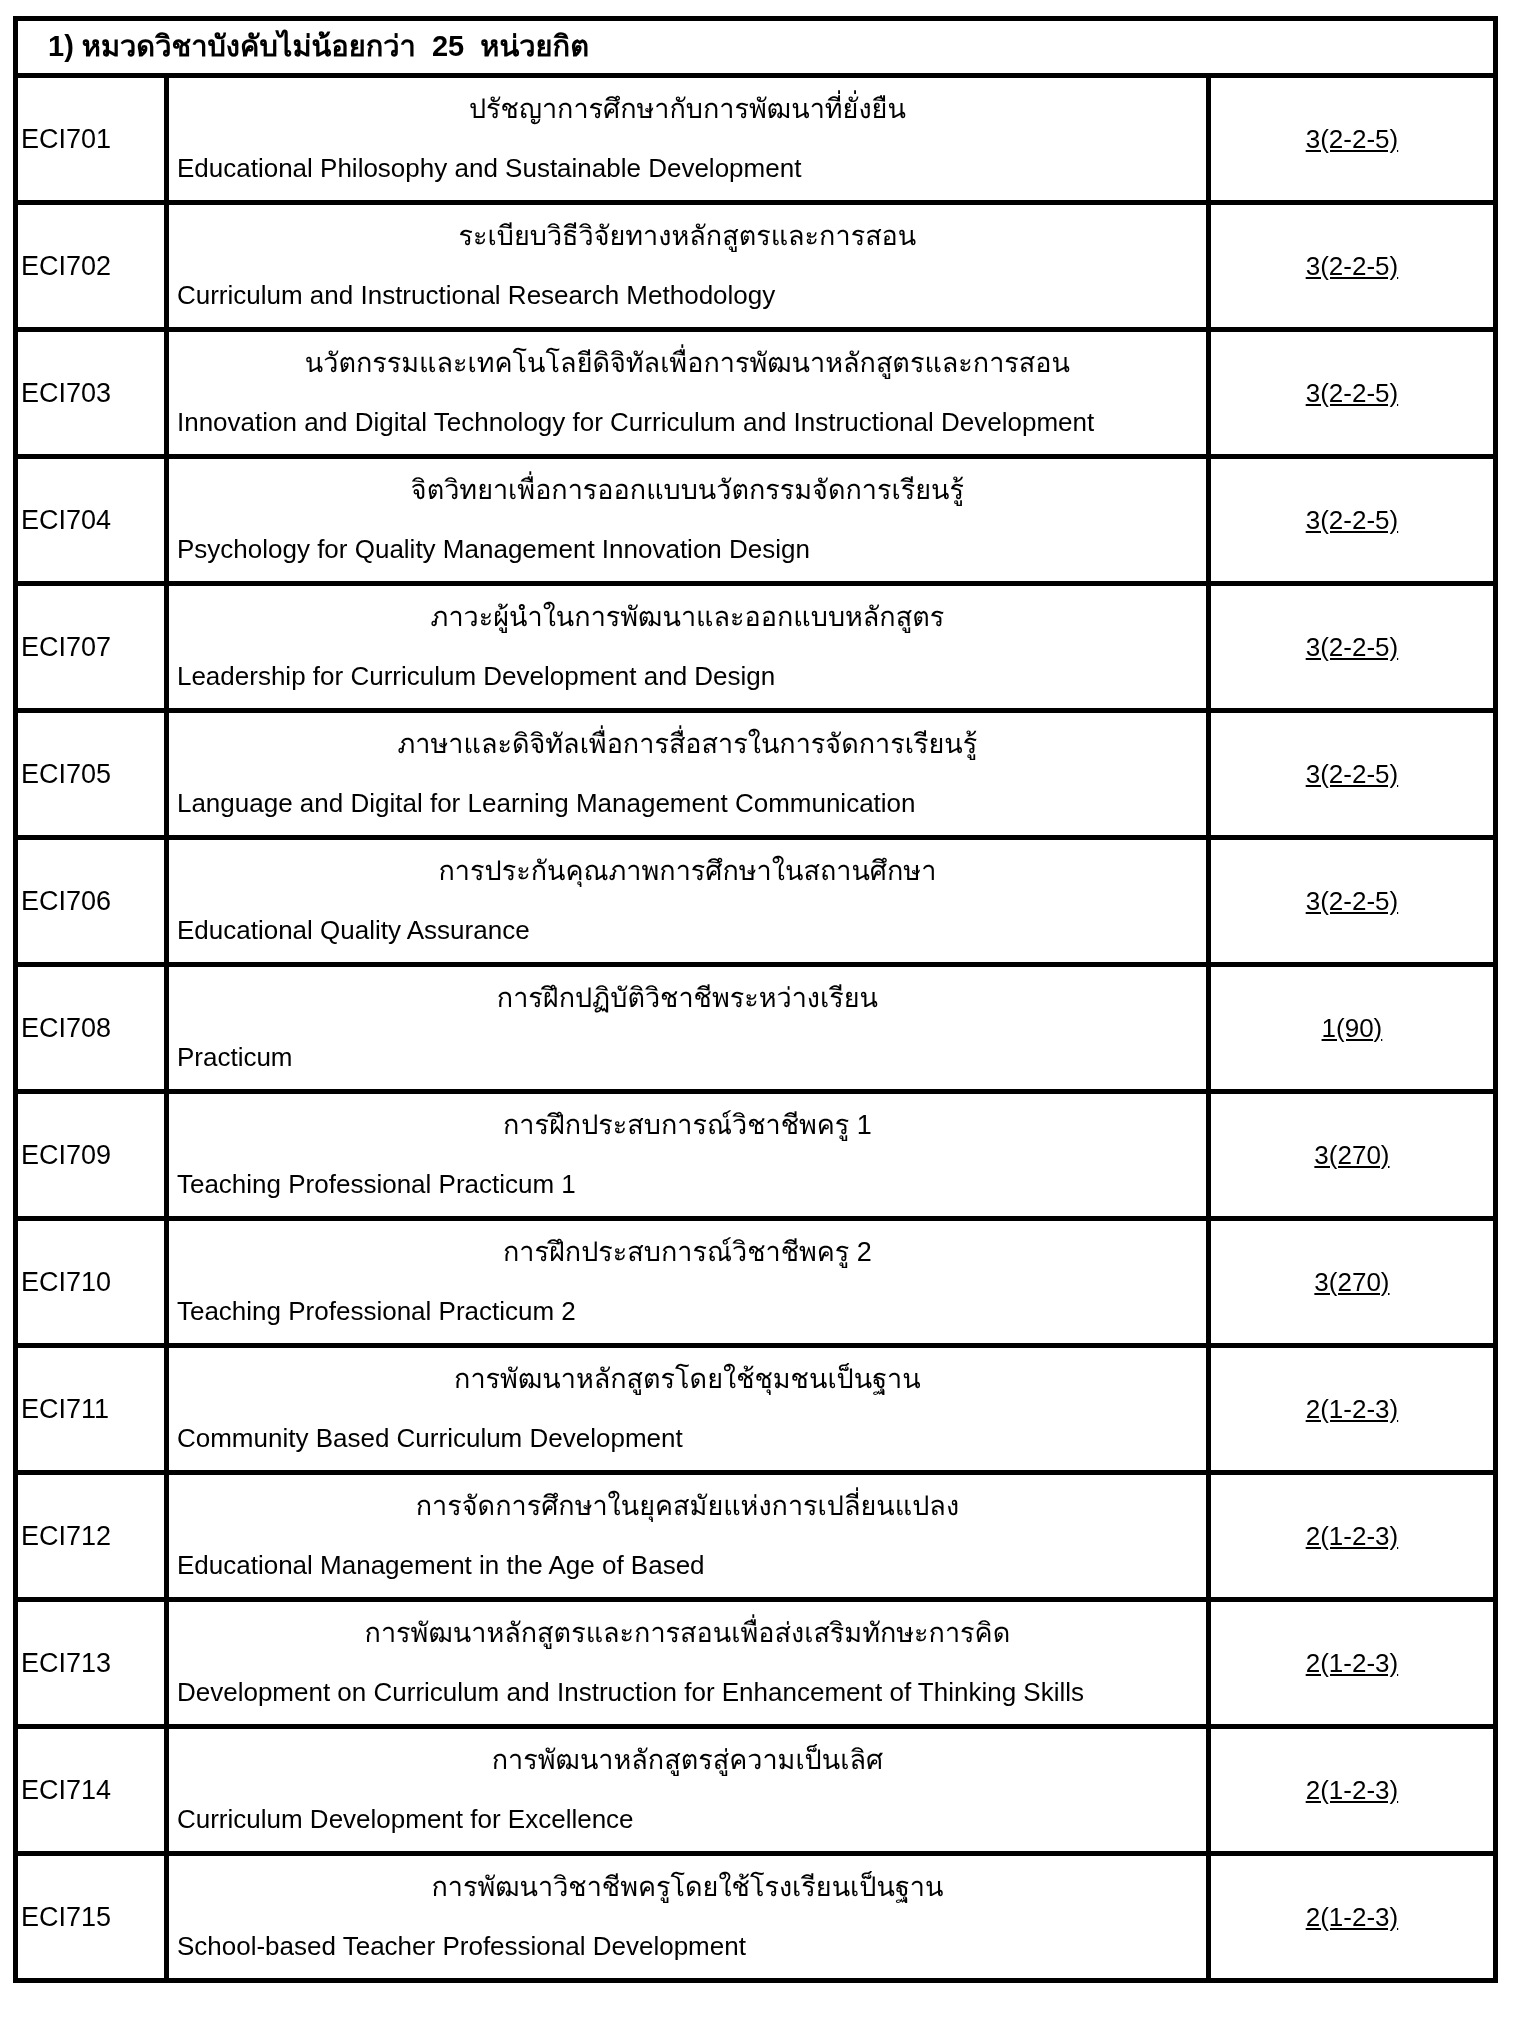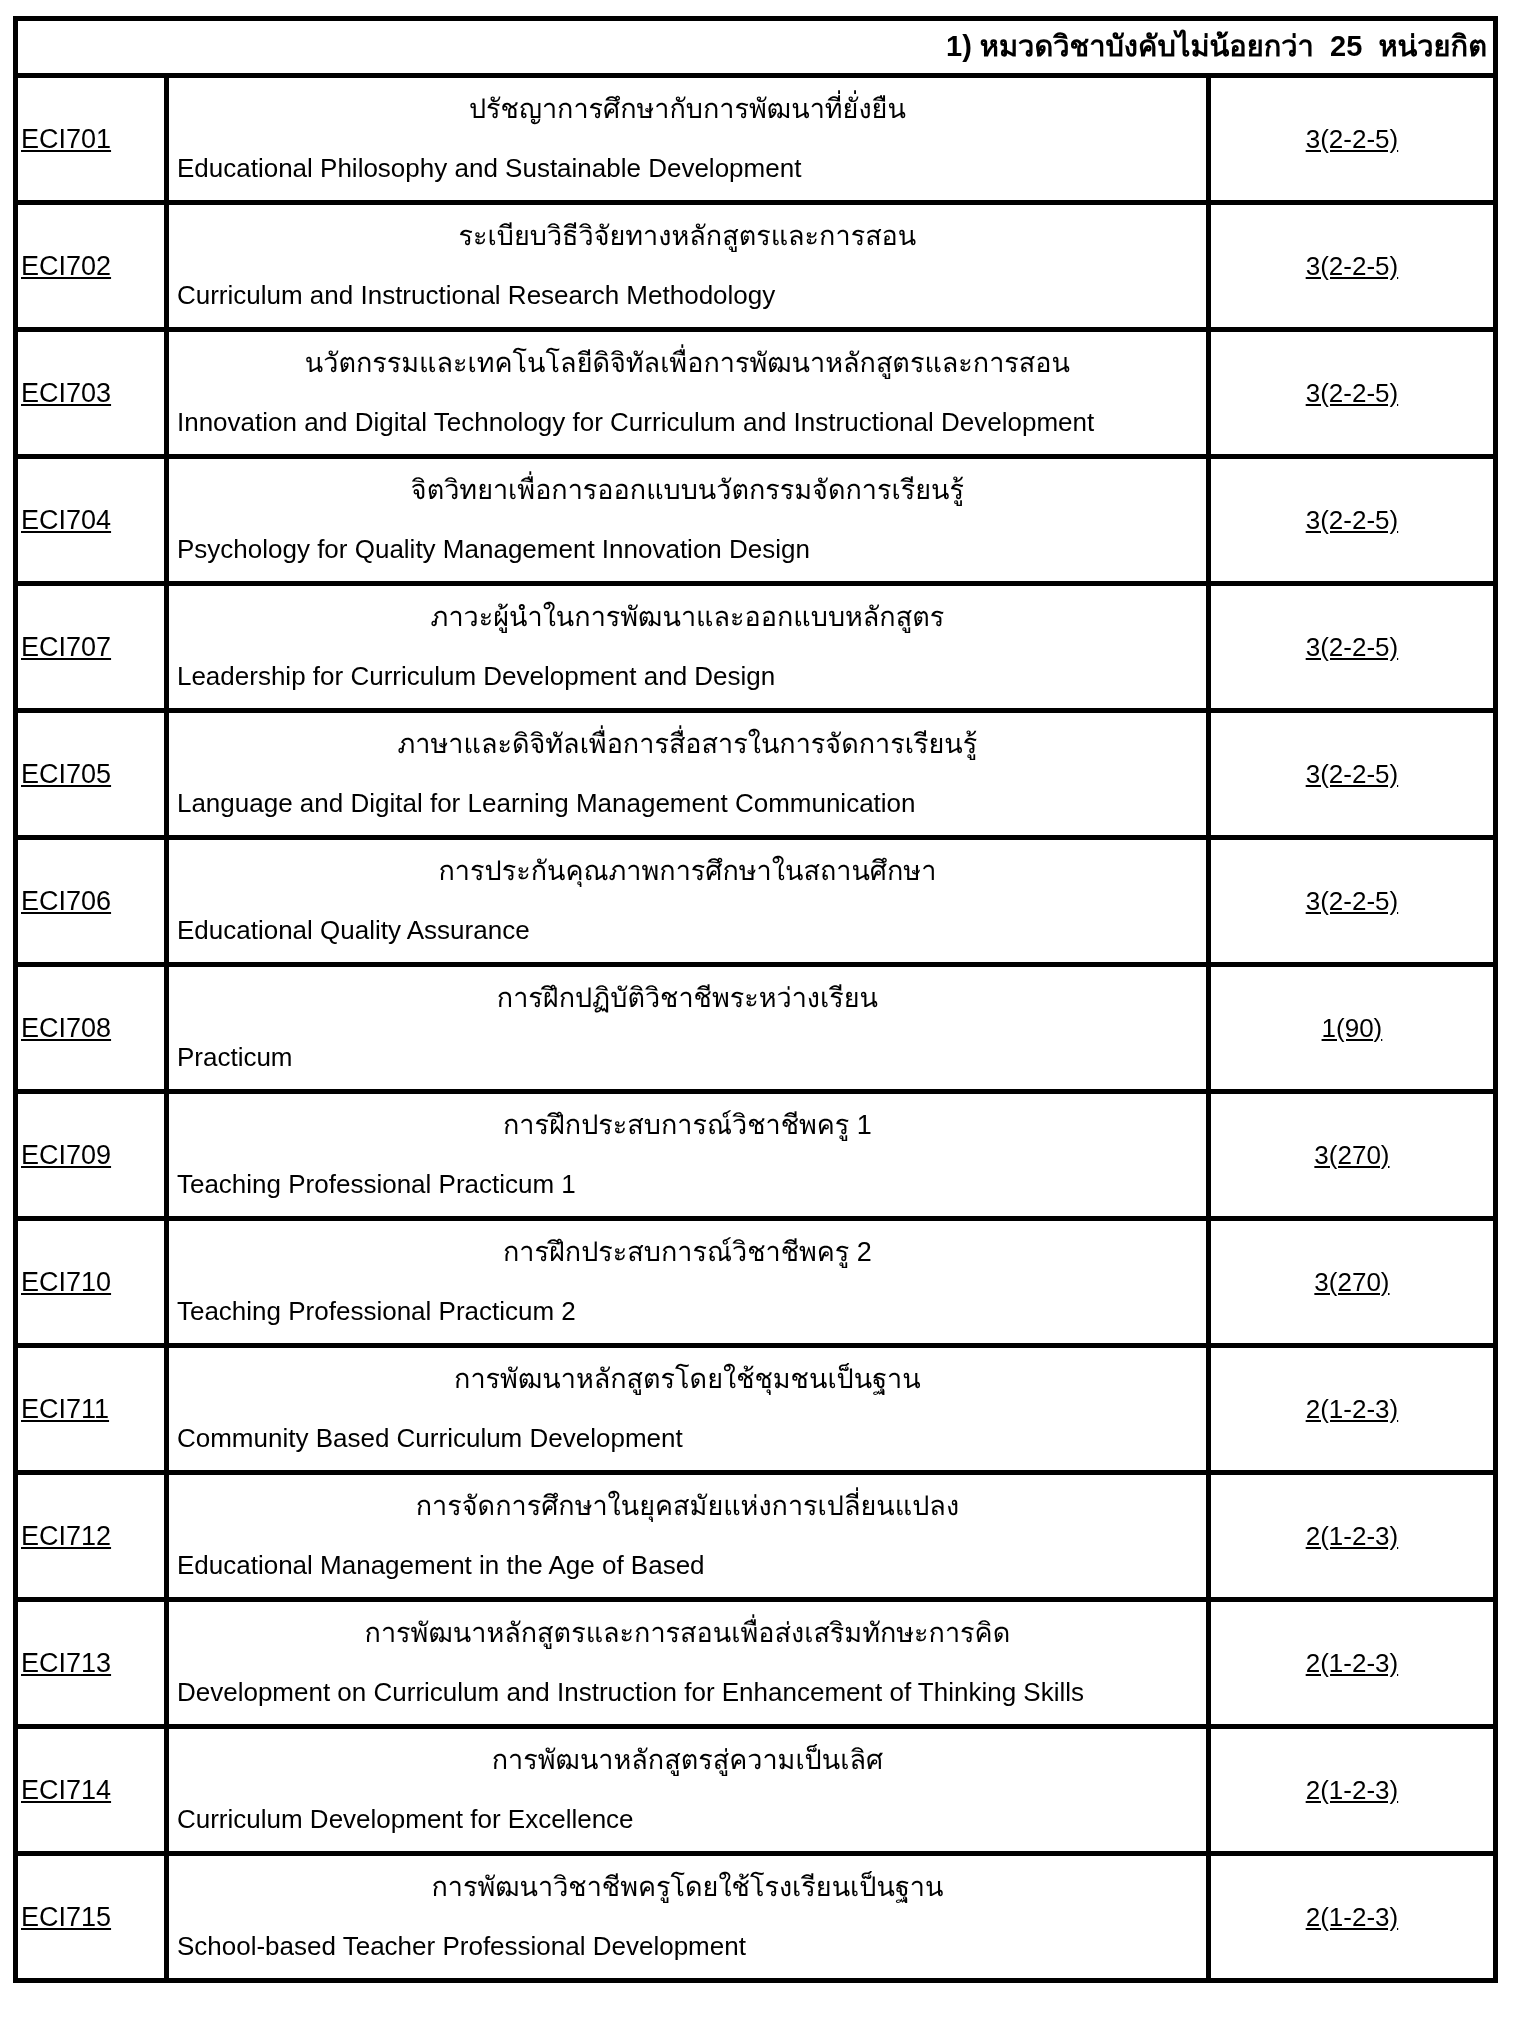--- a/index.html
+++ b/index.html
@@ -36,28 +36,26 @@
   col.col-name    { width: 70.4%; }
   col.col-credits { width: 19.4%; }
 
   tr.section-header-row { height: 48px; }
   td.section-header-cell {
     font-size: 29px;
     font-weight: bold;
     padding: 2px 6px 4px 30px;
     vertical-align: middle;
     white-space: pre-wrap;
-    text-align: right;
   }
   tr.course-row { height: 118px; }
   td.code-cell {
     vertical-align: middle;
     font-size: 27px;
     padding: 0 2px 0 3px;
-    text-decoration: underline;
   }
   td.name-cell {
     vertical-align: middle;
     padding: 2px 8px 2px 8px;
   }
   .thai-line {
     font-size: 27px;
     line-height: 59px;
     text-align: center;
   }

